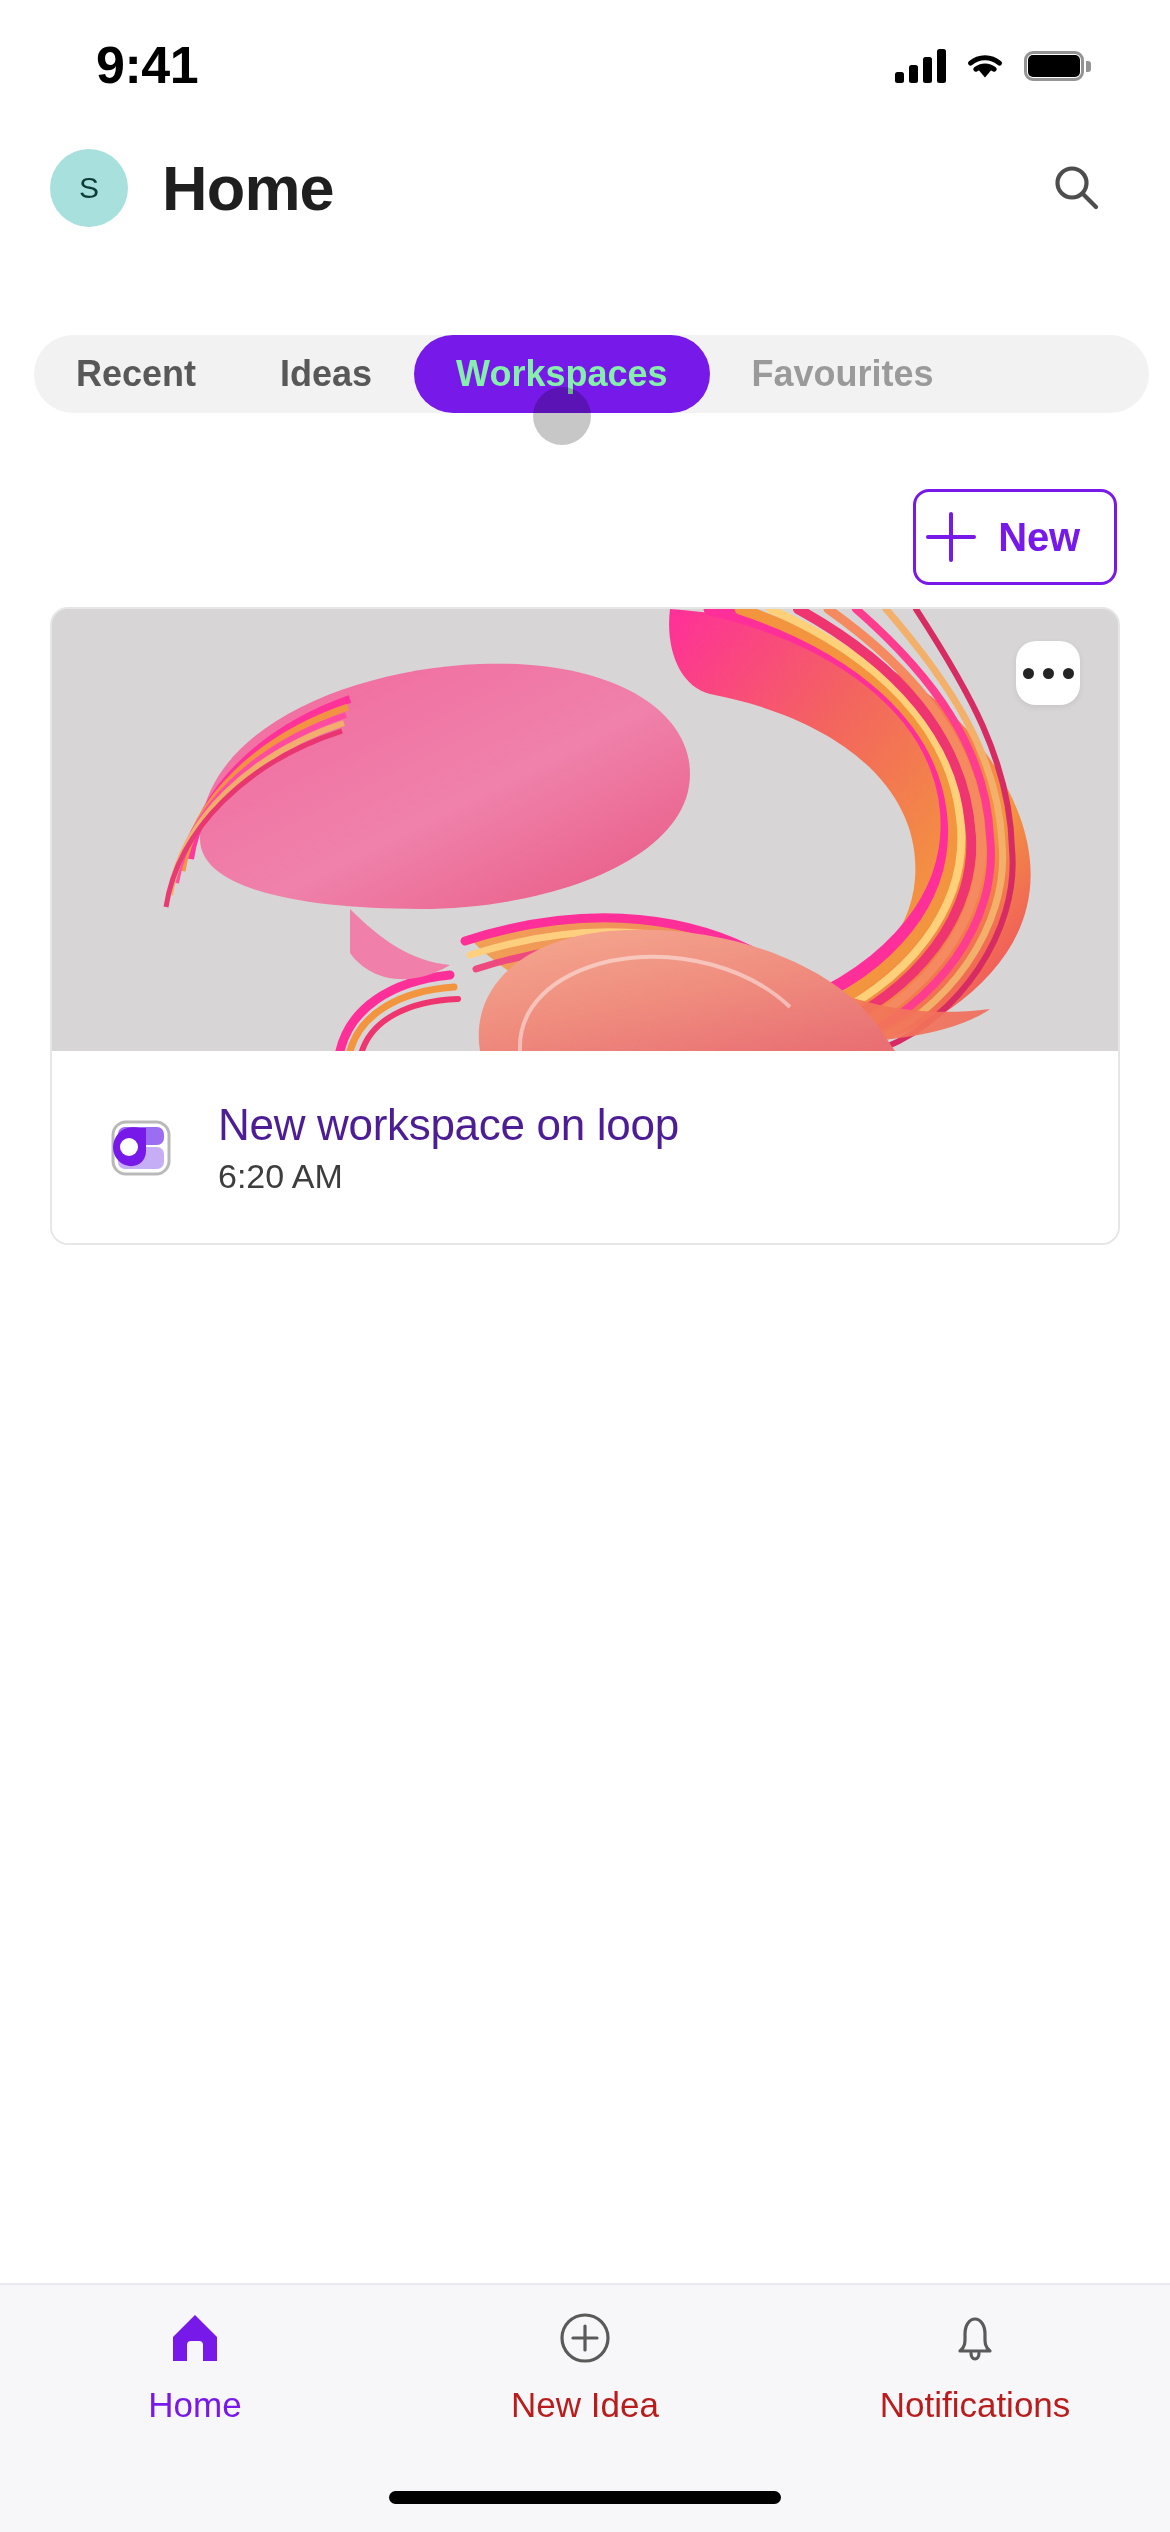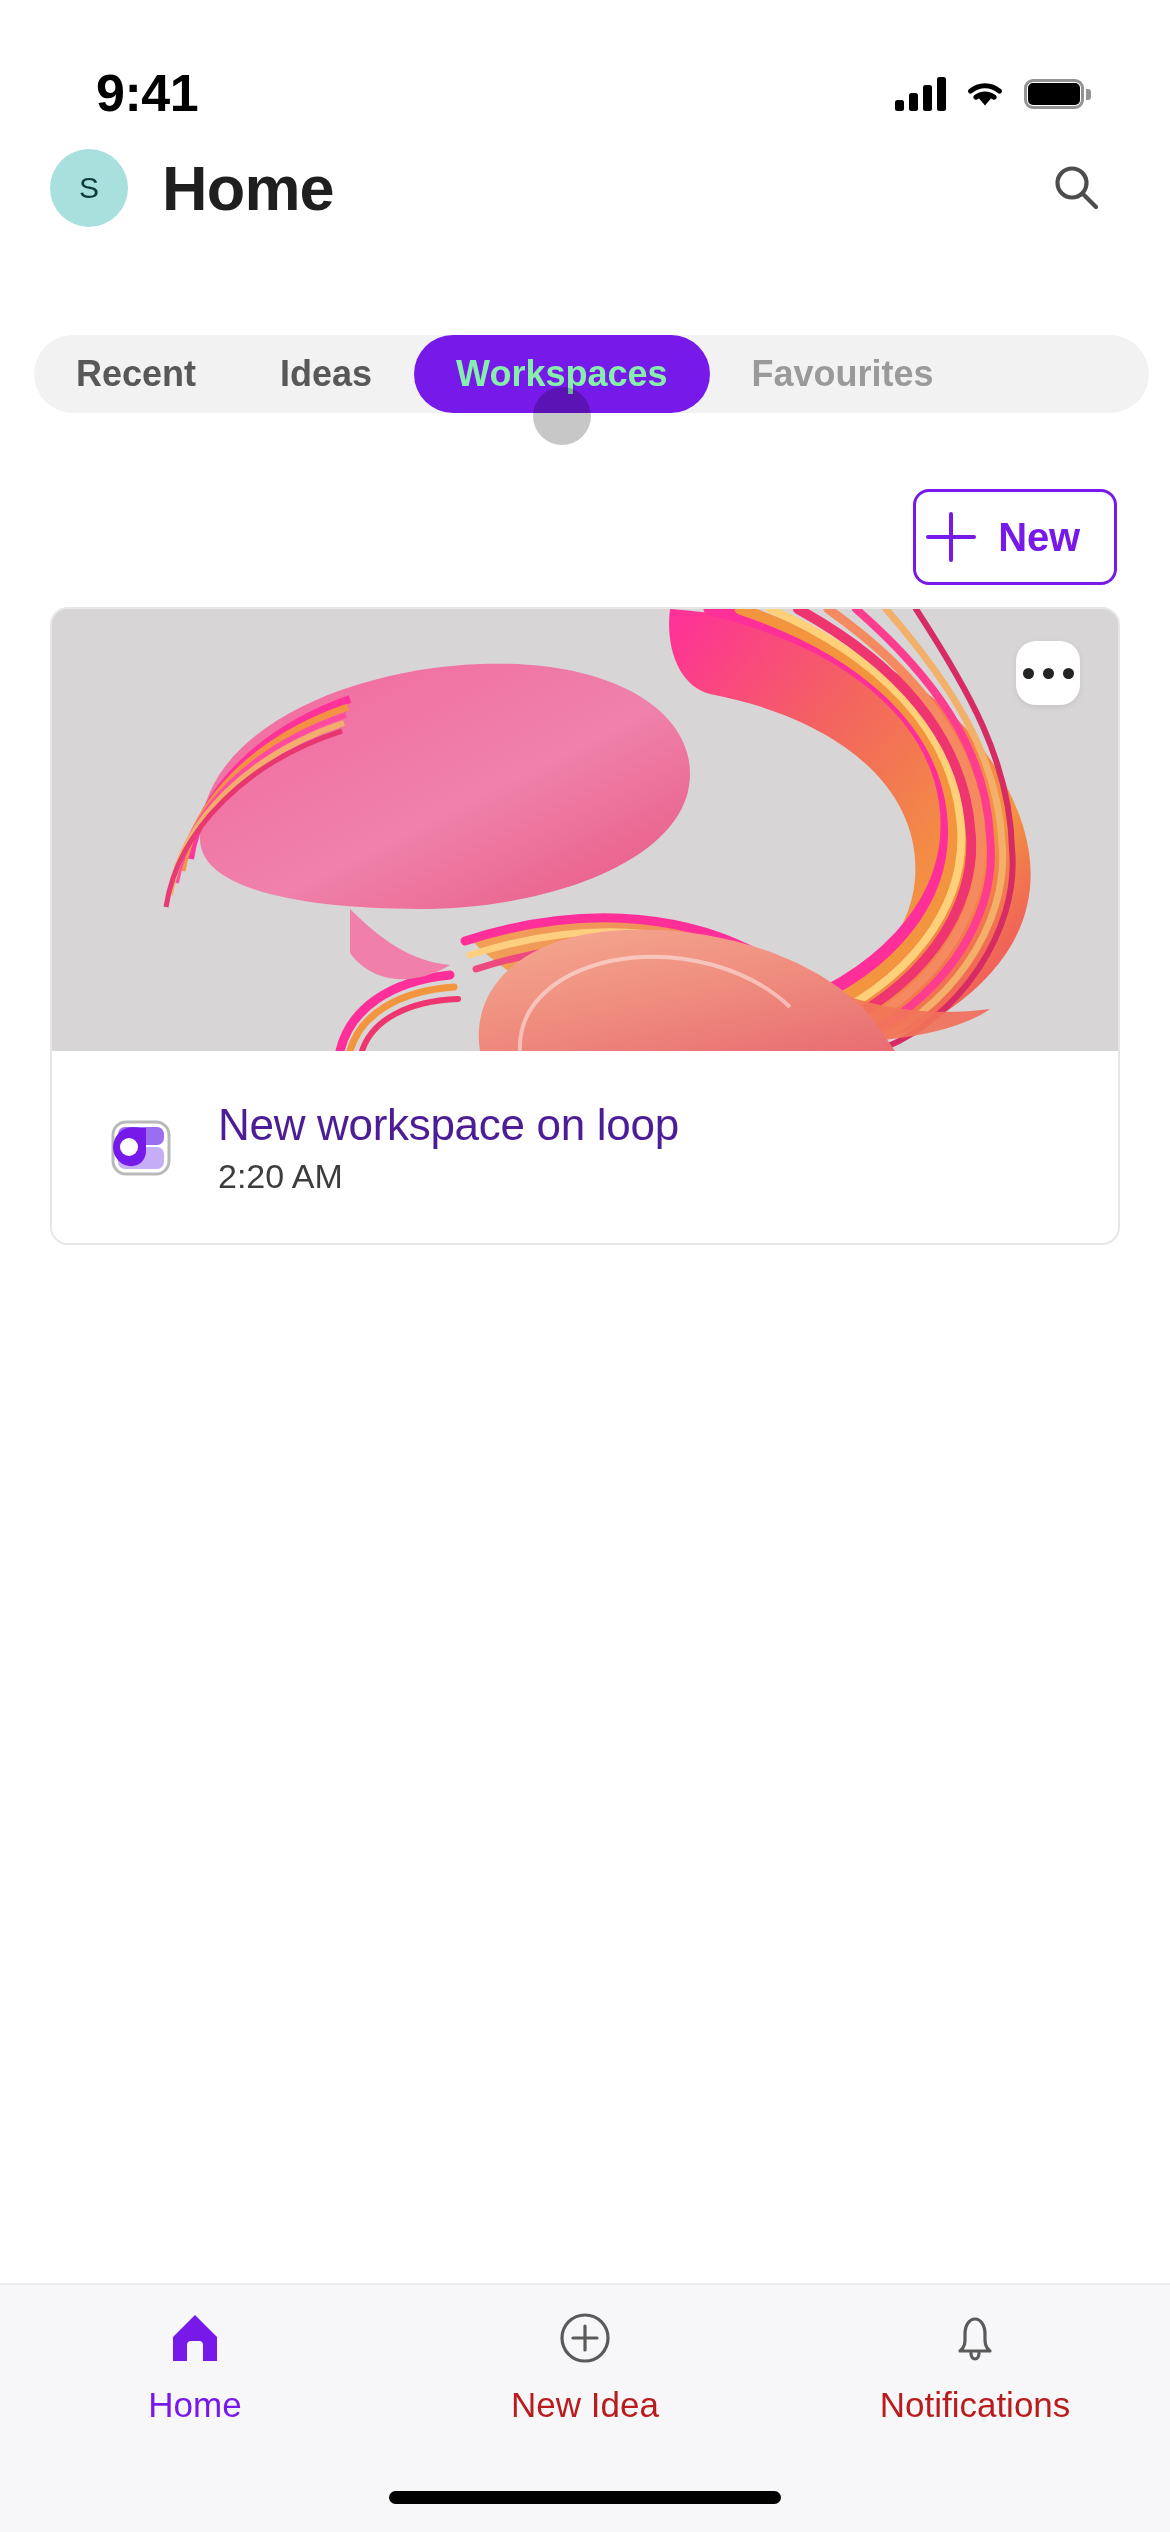--- a/index.html
+++ b/index.html
@@ -10,21 +10,20 @@
     -webkit-font-smoothing:antialiased;
     overflow:hidden;
   }
   .phone { position:relative; width:1170px; height:2532px; background:#ffffff; }
 
   
   .statusbar {
     position:absolute; top:0; left:0; width:1170px; height:118px;
     display:flex; align-items:center; justify-content:space-between;
     padding:0 86px 0 96px;
-    margin-top:28px;
   }
   .sb-time {
     font-size:52px; font-weight:700; color:#000; letter-spacing:-0.5px;
     margin-top:12px;
   }
   .sb-right { display:flex; align-items:center; gap:18px; margin-top:14px; }
   .sb-bars { display:flex; align-items:flex-end; gap:5px; height:34px; }
   .sb-bars i { display:block; width:9px; background:#000; border-radius:2.5px; }
   .sb-bars i:nth-child(1){ height:11px; }
   .sb-bars i:nth-child(2){ height:18px; }
@@ -313,21 +312,21 @@
         <svg viewBox="0 0 84 84">
           <rect x="17" y="16" width="56" height="52" rx="13" fill="#ffffff" stroke="#b9b9b9" stroke-width="3"></rect>
           <rect x="22" y="21" width="46" height="18" rx="7" fill="#9b6df0"></rect>
           <rect x="22" y="41" width="46" height="22" rx="7" fill="#c6aef7"></rect>
           <path d="M44 22 C44 22 30 18 22 28 C13 39 17 54 29 59 C40 63 50 56 50 45 L50 22 Z" fill="#7719e8"></path>
           <circle cx="33" cy="41" r="9" fill="#ffffff"></circle>
         </svg>
       </div>
       <div class="card-text">
         <div class="card-title">New workspace on loop</div>
-        <div class="card-sub">2:20 AM</div>
+        <div class="card-sub">6:20 AM</div>
       </div>
     </div>
   </div>
 
   <div class="bottomnav">
     <div class="nav-items">
 
       <div class="nav-item active">
         <div class="nav-icon">
           <svg width="62" height="62" viewBox="0 0 62 62">

